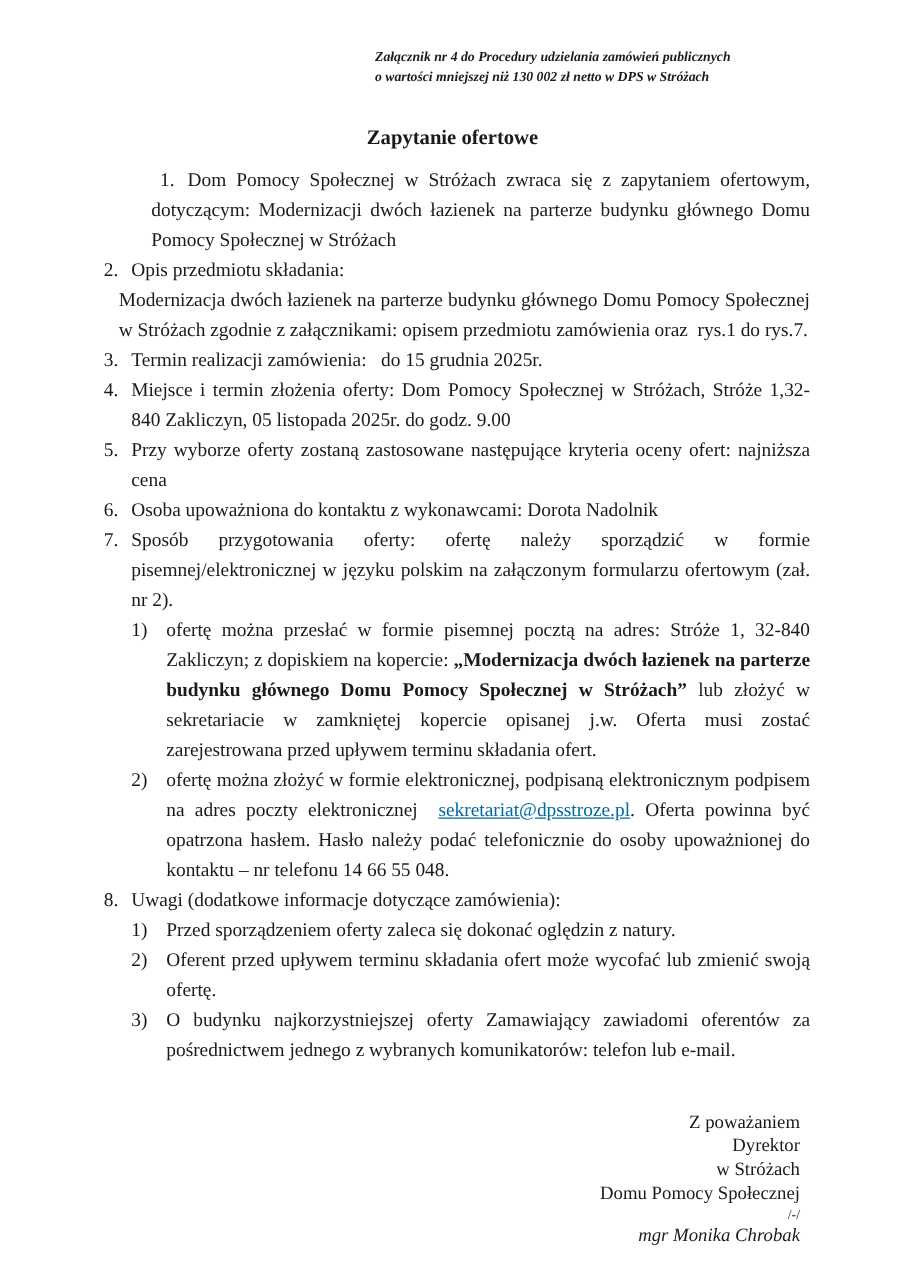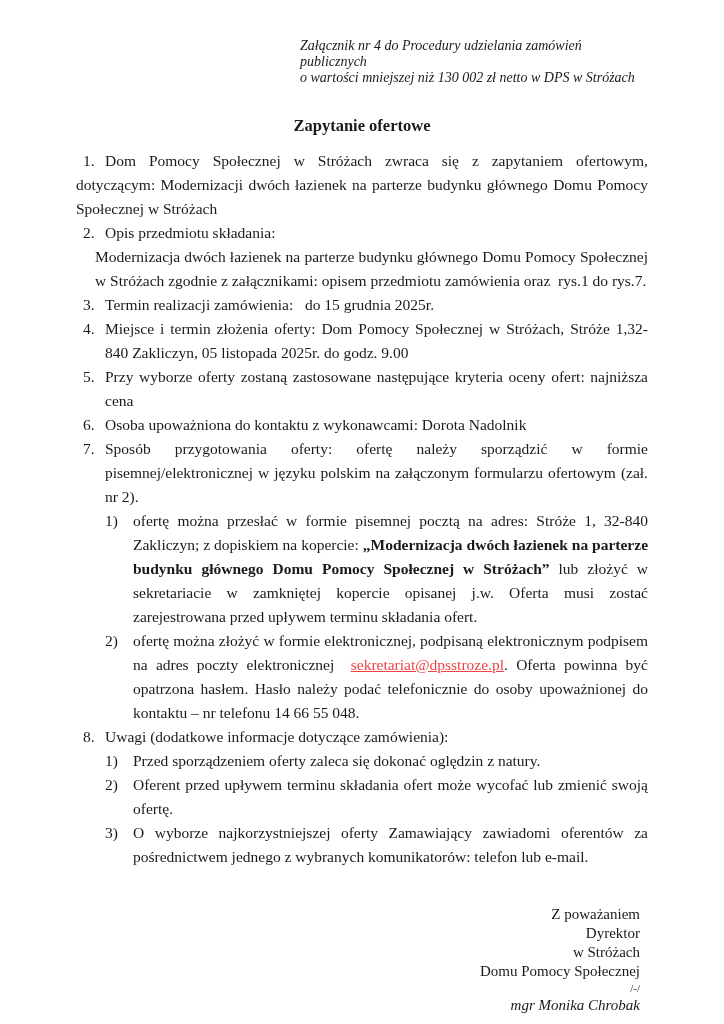--- a/index.html
+++ b/index.html
@@ -12,54 +12,55 @@
     color: #1a1a1a;
     font-family: "Liberation Serif", "DejaVu Serif", serif;
     font-size: 15.5px;
     line-height: 24px;
     padding: 0 76px;
     overflow: hidden;
   }
   .doc-header {
     margin: 38px 0 0 224px;
     font-style: italic;
-    font-size: 14px;
+    font-size: 11px;
     line-height: 16px;
     text-align: left;
+    font-weight: bold;
   }
   .title {
     margin: 30px 0 13px 0;
     font-size: 16.5px;
     font-weight: bold;
     text-align: center;
     line-height: 20px;
   }
   p, .li, .li2, .cont { margin: 0; }
   
-  .p-flush { text-indent: 7px; text-align: justify; }
+  .p-flush { text-indent: 7px; text-align: justify; margin-left: 45px; }
   
   .li {
     margin-left: 7px;
     padding-left: 22px;
     text-indent: -22px;
     text-align: justify;
   }
   .num { display: inline-block; width: 22px; text-indent: 0; }
   
   .cont { margin-left: 19px; text-align: justify; }
   
   .li2 {
     margin-left: 29px;
     padding-left: 28px;
     text-indent: -28px;
     text-align: justify;
   }
   .num2 { display: inline-block; width: 28px; text-indent: 0; }
   .bold { font-weight: bold; }
-  .email-link { color: #ef4444; text-decoration: underline; }
+  .email-link { color: #0369a1; text-decoration: underline; }
   .signature {
     margin: 36px 0 0 264px;
     width: 300px;
     text-align: right;
     font-size: 15px;
     line-height: 19px;
   }
   .sig-mark { font-size: 11px; line-height: 15px; }
   .sig-name { font-style: italic; }
 </style>
@@ -95,21 +96,21 @@
     <div class="li2"><span class="num2">1)</span><span>ofertę można przesłać w formie pisemnej pocztą na adres: Stróże 1, 32-840 Zakliczyn; z dopiskiem na kopercie: </span><span class="bold">„Modernizacja dwóch łazienek na parterze budynku głównego Domu Pomocy Społecznej w Stróżach”</span><span> lub złożyć w sekretariacie w zamkniętej kopercie opisanej j.w. Oferta musi zostać zarejestrowana przed upływem terminu składania ofert.</span></div>
 
     <div class="li2"><span class="num2">2)</span><span>ofertę można złożyć w formie elektronicznej, podpisaną elektronicznym podpisem na adres poczty elektronicznej &nbsp;</span><a href="#" class="email-link">sekretariat@dpsstroze.pl</a><span>. Oferta powinna być opatrzona hasłem. Hasło należy podać telefonicznie do osoby upoważnionej do kontaktu – nr telefonu 14 66 55 048.</span></div>
 
     <div class="li"><span class="num">8.</span><span>Uwagi (dodatkowe informacje dotyczące zamówienia):</span></div>
 
     <div class="li2"><span class="num2">1)</span><span>Przed sporządzeniem oferty zaleca się dokonać oględzin z natury.</span></div>
 
     <div class="li2"><span class="num2">2)</span><span>Oferent przed upływem terminu składania ofert może wycofać lub zmienić swoją ofertę.</span></div>
 
-    <div class="li2"><span class="num2">3)</span><span>O wyborze najkorzystniejszej oferty Zamawiający zawiadomi oferentów za pośrednictwem jednego z wybranych komunikatorów: telefon lub e-mail.</span></div>
+    <div class="li2"><span class="num2">3)</span><span>O budynku najkorzystniejszej oferty Zamawiający zawiadomi oferentów za pośrednictwem jednego z wybranych komunikatorów: telefon lub e-mail.</span></div>
 
   </div>
 
   <div class="signature">
     <div>Z poważaniem</div>
     <div>Dyrektor</div>
     <div>w Stróżach</div>
     <div>Domu Pomocy Społecznej</div>
     <div class="sig-mark">/-/</div>
     <div class="sig-name">mgr Monika Chrobak</div>

